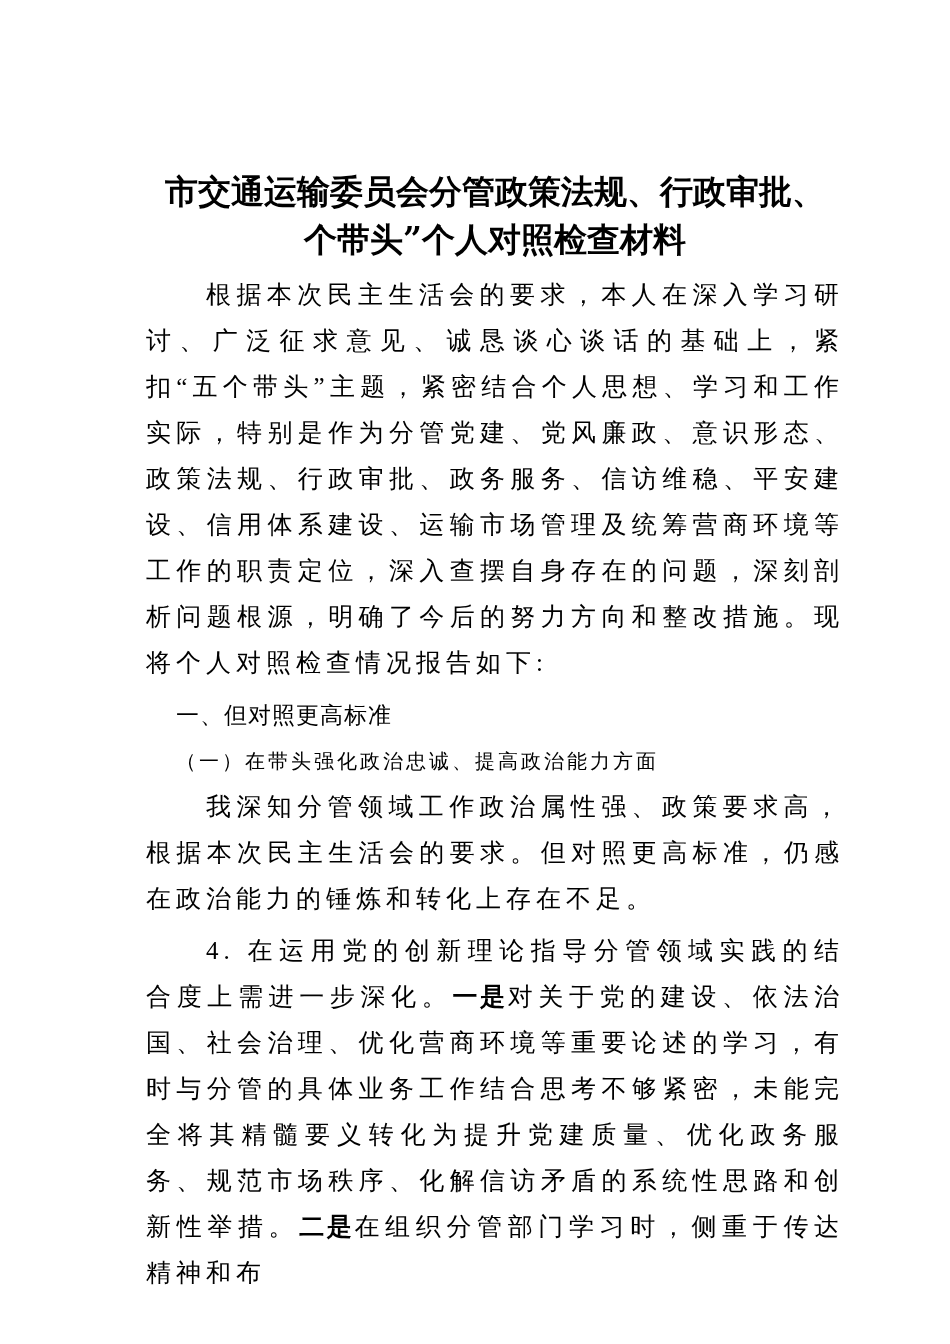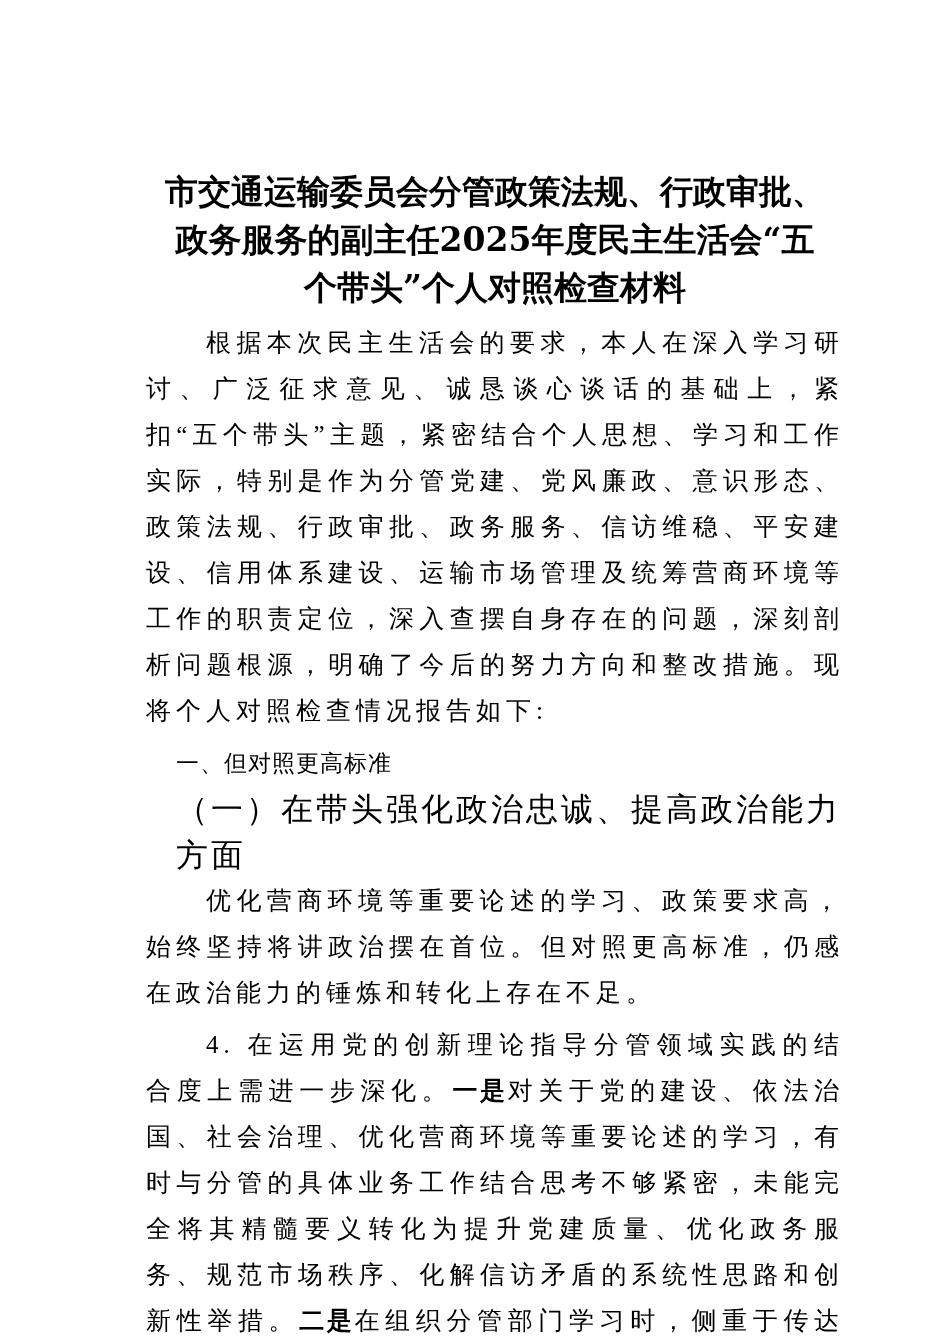--- a/index.html
+++ b/index.html
@@ -46,50 +46,49 @@
     .h1 {
       font-family: "DejaVu Sans", "Liberation Sans", sans-serif;
       font-size: 23px;
       line-height: 46px;
       letter-spacing: 1px;
       padding-left: 30px;
       margin: 0;
     }
     .h2 {
       font-family: Liberation Serif, serif;
-      font-size: 32px;
+      font-size: 20px;
       line-height: 46px;
       letter-spacing: 3px;
       padding-left: 30px;
       margin: 0;
     }
     .bold {
       font-weight: bold;
       letter-spacing: 2px;
     }
     .gap-small { height: 6px; }
   </style>
 </head>
 <body>
 
 <div class="page">
 
   <h1 class="title">
     <span class="line">市交通运输委员会分管政策法规、行政审批、</span>
-    <span class="line">政务服务的副主任2025年度民主生活会“五</span>
     <span class="line">个带头”个人对照检查材料</span>
   </h1>
 
   <p class="para">根据本次民主生活会的要求，本人在深入学习研讨、广泛征求意见、诚恳谈心谈话的基础上，紧扣“五个带头”主题，紧密结合个人思想、学习和工作实际，特别是作为分管党建、党风廉政、意识形态、政策法规、行政审批、政务服务、信访维稳、平安建设、信用体系建设、运输市场管理及统筹营商环境等工作的职责定位，深入查摆自身存在的问题，深刻剖析问题根源，明确了今后的努力方向和整改措施。现将个人对照检查情况报告如下:</p>
 
   <div class="gap-small"></div>
 
   <p class="h1">一、但对照更高标准</p>
 
   <p class="h2">（一）在带头强化政治忠诚、提高政治能力方面</p>
 
-  <p class="para">优化营商环境等重要论述的学习、政策要求高，始终坚持将讲政治摆在首位。但对照更高标准，仍感在政治能力的锤炼和转化上存在不足。</p>
+  <p class="para">我深知分管领域工作政治属性强、政策要求高，根据本次民主生活会的要求。但对照更高标准，仍感在政治能力的锤炼和转化上存在不足。</p>
 
   <div class="gap-small"></div>
 
   <p class="para"><span>4. 在运用党的创新理论指导分管领域实践的结合度上需进一步深化。</span><span class="bold">一是</span><span>对关于党的建设、依法治国、社会治理、优化营商环境等重要论述的学习，有时与分管的具体业务工作结合思考不够紧密，未能完全将其精髓要义转化为提升党建质量、优化政务服务、规范市场秩序、化解信访矛盾的系统性思路和创新性举措。</span><span class="bold">二是</span><span>在组织分管部门学习时，侧重于传达精神和布</span></p>
 
 </div>
 
 </body></html>

